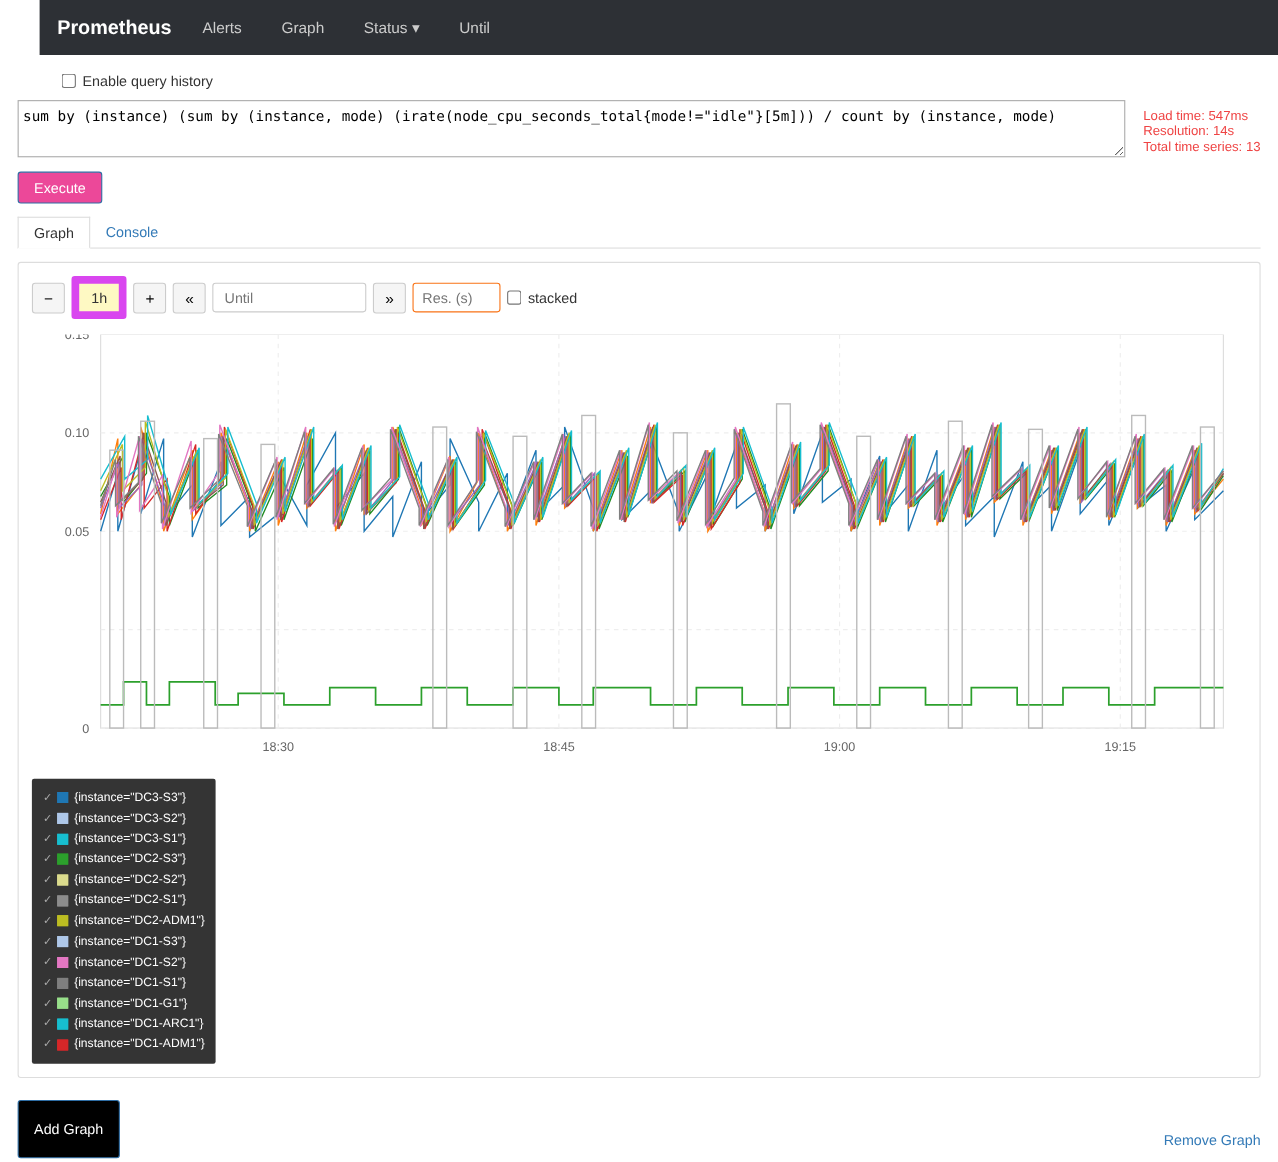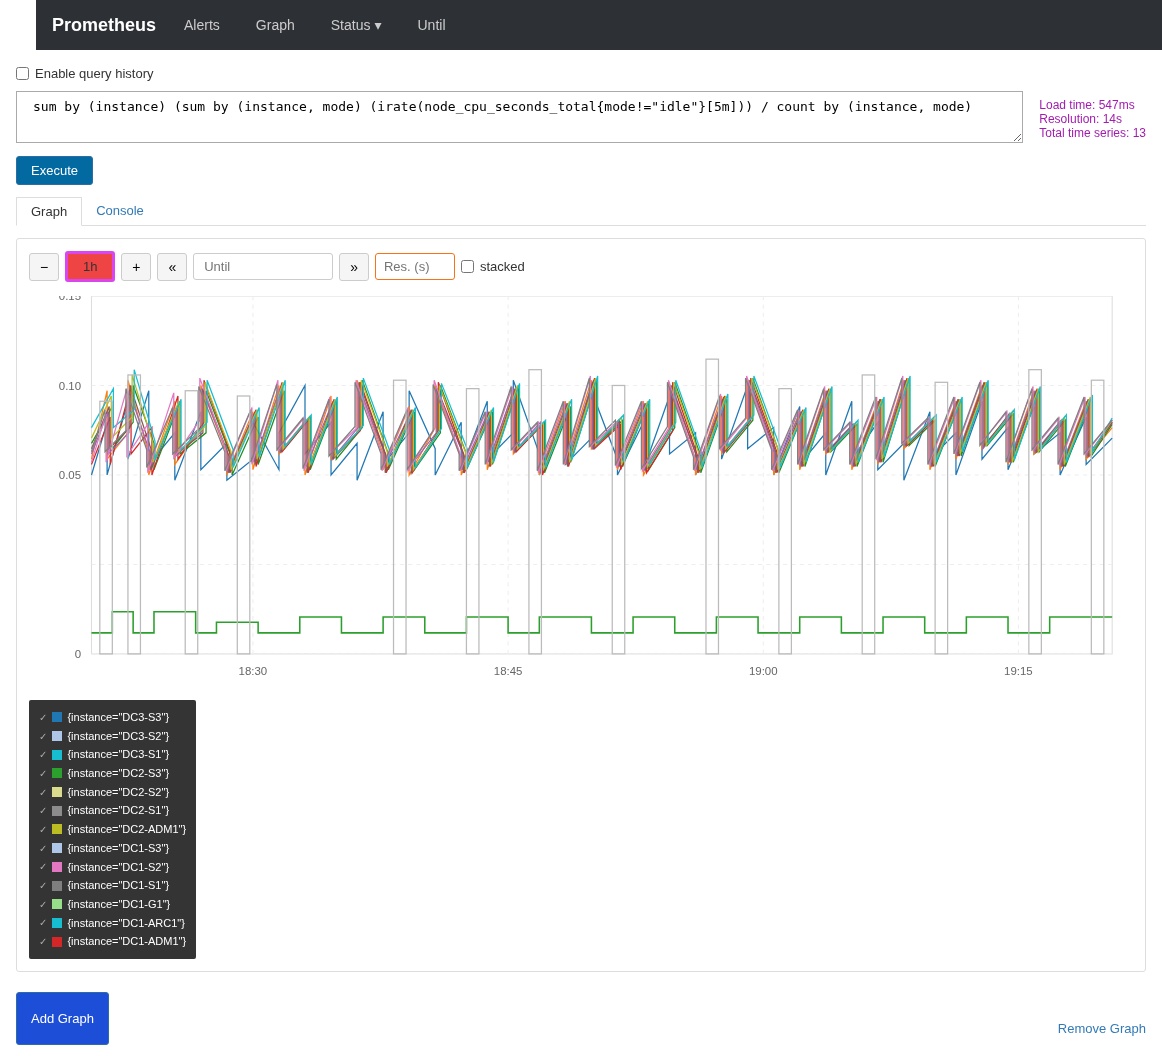--- a/index.html
+++ b/index.html
@@ -35,60 +35,61 @@
 
     
     .page { padding: 16px; }
 
     .enable-history {
       display: flex;
       align-items: center;
       gap: 6px;
       margin-bottom: 10px;
       font-size: 13px;
+      margin-left: 40px;
     }
 
     .query-bar {
       display: flex;
       align-items: stretch;
       margin-bottom: 10px;
       gap: 0;
     }
     .query-textarea-wrap {
       flex: 1;
       position: relative;
     }
     .query-textarea {
       width: 100%;
       height: 52px;
       border: 1px solid #aaa;
-      padding: 6px 16px;
+      padding: 6px 4px;
       font-size: 13px;
       font-family: monospace;
       resize: vertical;
       outline: none;
       line-height: 1.4;
     }
 
     .load-info {
       margin-left: 16px;
       font-size: 12px;
-      color: #a21caf;
+      color: #ef4444;
       white-space: nowrap;
       align-self: center;
     }
 
     .execute-row {
       display: flex;
       align-items: center;
       gap: 8px;
       margin-bottom: 12px;
     }
     .btn-execute {
-      background: #0369a1;
+      background: #ec4899;
       color: #fff;
       border: 1px solid #2e6da4;
       padding: 6px 14px;
       font-size: 13px;
       cursor: pointer;
       border-radius: 3px;
     }
 
     .insert-metric-select {
       padding: 5px 8px;
@@ -137,22 +138,22 @@
     }
     .ctrl-btn {
       border: 1px solid #ccc;
       background: #f5f5f5;
       padding: 5px 10px;
       cursor: pointer;
       font-size: 14px;
       border-radius: 3px;
     }
     .time-display {
-      border: 3px solid #d946ef;
-      background: #ef4444;
+      border: 7px solid #d946ef;
+      background: #fef9c3;
       padding: 5px 8px;
       font-size: 13px;
       border-radius: 3px;
       min-width: 50px;
       text-align: center;
     }
     .until-input {
       border: 1px solid #ccc;
       padding: 5px 10px;
       font-size: 13px;
@@ -213,21 +214,21 @@
     }
 
     
     .bottom-actions {
       display: flex;
       justify-content: space-between;
       align-items: center;
       padding: 8px 0;
     }
     .btn-add-graph {
-      background: #1d4ed8;
+      background: #000000;
       color: #fff;
       border: 1px solid #2e6da4;
       padding: 18px 14px;
       font-size: 13px;
       cursor: pointer;
       border-radius: 3px;
     }
     .btn-remove-graph {
       background: none;
       border: none;

